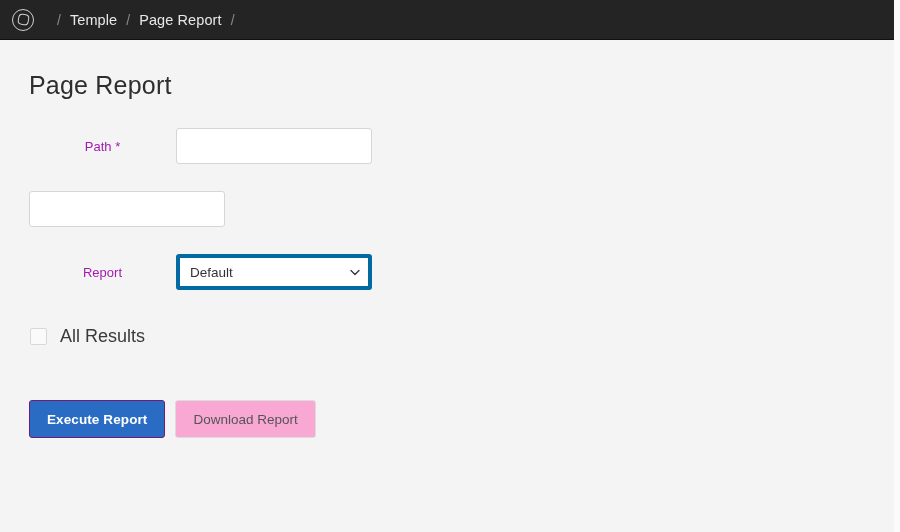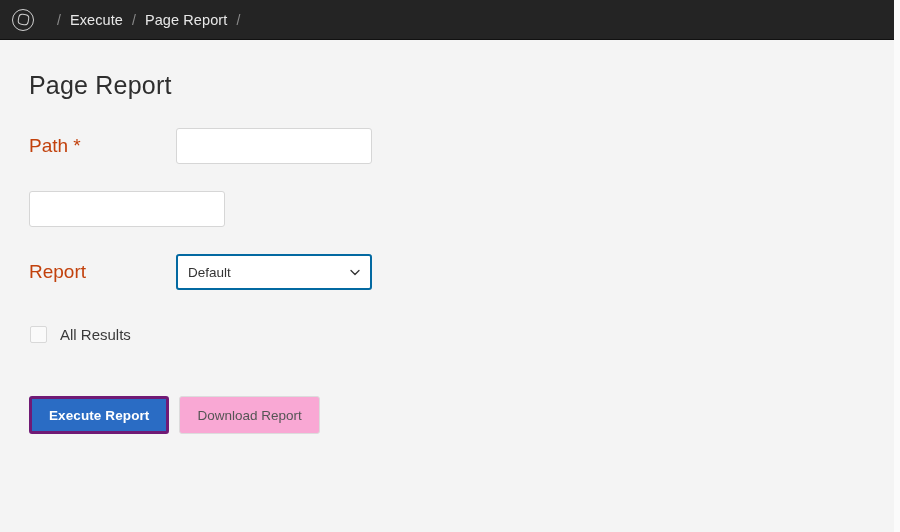--- a/index.html
+++ b/index.html
@@ -112,22 +112,23 @@
   }
   .field-row {
     display: flex;
     align-items: center;
     height: 36px;
     margin-bottom: 27px;
   }
   .field-label {
     width: 147px;
     flex: 0 0 147px;
-    font-size: 19px;
-    color: #c2410c;
+    font-size: 13px;
+    color: #a21caf;
+    text-align: center;
   }
   .text-input {
     width: 196px;
     height: 36px;
     border: 1px solid #d6d6d6;
     background: #fff;
     border-radius: 3px;
     font-size: 13.5px;
     color: #333;
     padding: 0 10px;
@@ -136,21 +137,21 @@
   }
 
   .select-wrap {
     position: relative;
     width: 196px;
     height: 36px;
   }
   .select-box {
     width: 196px;
     height: 36px;
-    border: 2px solid #0369a1;
+    border: 4px solid #0369a1;
     background: #fff;
     border-radius: 3px;
     font-size: 13.5px;
     color: #333;
     padding: 0 30px 0 10px;
     font-family: inherit;
     -webkit-appearance: none;
     appearance: none;
     outline: none;
     display: flex;
@@ -178,21 +179,21 @@
     height: 17px;
     border: 1px solid #d8d8d8;
     background: #fafafa;
     border-radius: 2px;
     margin-left: 1px;
     cursor: pointer;
     flex: 0 0 auto;
   }
   .check-label {
     margin-left: 13px;
-    font-size: 15px;
+    font-size: 18px;
     color: #3a3a3a;
   }
 
   .buttons {
     display: flex;
     align-items: center;
     margin-top: 53px;
   }
   .btn {
     height: 38px;
@@ -200,21 +201,21 @@
     font-family: inherit;
     font-size: 13.5px;
     cursor: pointer;
     display: flex;
     align-items: center;
     justify-content: center;
     padding: 0 17px;
   }
   .btn-primary {
     background: #2a6cc4;
-    border: 3px solid #701a75;
+    border: 1px solid #701a75;
     color: #ffffff;
     font-weight: bold;
     letter-spacing: .1px;
   }
   .btn-secondary {
     background: #f9a8d4;
     border: 1px solid #dcdcdc;
     color: #555;
     margin-left: 10px;
   }
@@ -225,21 +226,21 @@
 <div class="topbar">
 
   <div class="logo-wrap">
     <span class="logo-circle">
       <span class="logo-inner"></span>
     </span>
   </div>
 
   <nav class="crumbs">
     <span class="crumb-sep">/</span>
-    <a class="crumb-link" href="#">Execute</a>
+    <a class="crumb-link" href="#">Temple</a>
     <span class="crumb-sep">/</span>
     <a class="crumb-link" href="#">Page Report</a>
     <span class="crumb-sep">/</span>
   </nav>
 
 </div>
 
 <div class="gutter-head"></div>
 <div class="right-gutter"></div>
 

